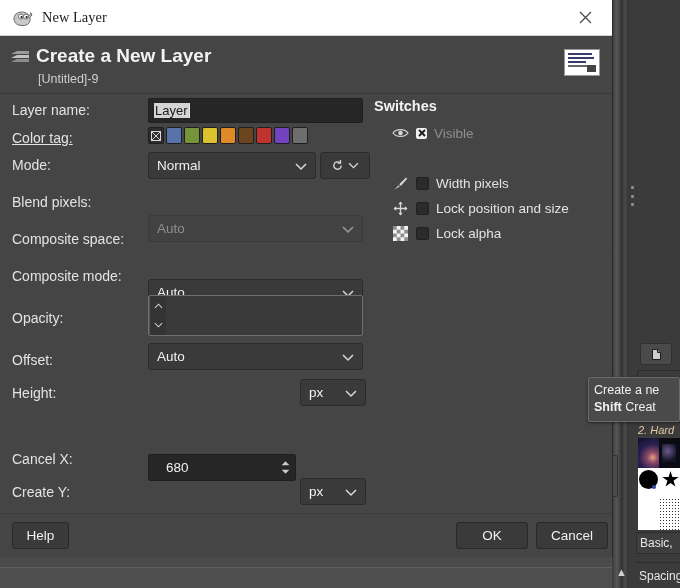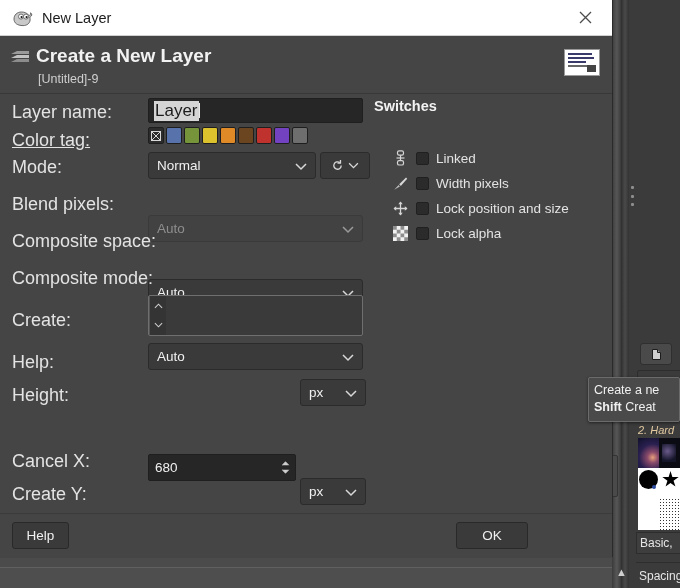--- a/index.html
+++ b/index.html
@@ -77,45 +77,45 @@
       line-height:17px;overflow:hidden;white-space:nowrap;z-index:30;
       box-shadow:0 1px 3px rgba(0,0,0,.5);}
   .tooltip b{font-weight:bold;}
 
   
   .dialog{position:absolute;left:0;top:0;width:612px;height:556px;background:#454545;
       z-index:20;box-shadow:0 0 0 1px #2a2a2a;}
   .titlebar{position:relative;height:35px;background:#ffffff;border-bottom:1px solid #d0d0d0;
       display:flex;align-items:center;}
   .tb-icon{width:22px;height:20px;margin-left:12px;margin-right:8px;flex:0 0 auto;}
-  .tb-title{color:#1c1c1c;font-size:14.5px;}
+  .tb-title{color:#1c1c1c;font-size:14.5px;font-family:Liberation Serif, serif;}
   .tb-close{position:absolute;right:0;top:0;width:54px;height:34px;
       display:flex;align-items:center;justify-content:center;}
   .tb-close svg{display:block;}
 
   
   .dlg-header{position:relative;height:57px;background:#454545;border-bottom:1px solid #383838;}
   .hdr-icon{position:absolute;left:10px;top:14px;width:20px;height:16px;}
   .hdr-title{position:absolute;left:36px;top:9px;font-size:19px;font-weight:bold;color:#f2f2f2;}
   .hdr-sub{position:absolute;left:38px;top:36px;font-size:12.5px;color:#cfcfcf;}
   .hdr-thumb{position:absolute;right:12px;top:13px;width:34px;height:25px;background:#fff;
       border:1px solid #9a9a9a;overflow:hidden;}
   .hdr-thumb .ln{position:absolute;left:3px;height:1.6px;background:#666;}
   .hdr-thumb .blk{position:absolute;right:3px;bottom:3px;width:9px;height:7px;background:#444;}
 
   
   .dlg-body{position:relative;height:419px;background:#454545;}
 
   
   .form{position:absolute;left:0;top:0;width:370px;height:419px;}
-  .lbl{position:absolute;left:12px;font-size:18px;color:#e3e3e3;white-space:nowrap;}
+  .lbl{position:absolute;left:12px;font-size:14px;color:#e3e3e3;white-space:nowrap;}
 
   .field{position:absolute;left:148px;box-sizing:border-box;}
   .txtinput{width:215px;height:25px;background:#262626;border:1px solid #1f1f1f;
-      border-radius:2px;color:#e8e8e8;font-size:17px;display:flex;align-items:center;
+      border-radius:2px;color:#e8e8e8;font-size:13px;display:flex;align-items:center;
       padding-left:5px;box-sizing:border-box;}
   .sel-text{color:#1b1b1b;background:#d5d5d5;padding:0 1px;}
   .caret{display:inline-block;width:1px;height:15px;background:#e8e8e8;margin-left:0px;}
 
   .combo{height:27px;background:#3a3a3a;border:1px solid #2b2b2b;border-radius:3px;
       display:flex;align-items:center;box-sizing:border-box;position:relative;color:#f0f0f0;
       font-size:13.5px;padding-left:8px;}
   .combo.disabled{background:#424242;border-color:#3a3a3a;color:#8e8e8e;}
   .combo .chev{position:absolute;right:8px;top:50%;transform:translateY(-50%);}
   .w215{width:215px;}
@@ -133,21 +133,21 @@
   
   .opacity-wrap{position:absolute;left:148px;width:215px;height:41px;background:#3a3a3a;
       border:1px solid #6f6f6f;border-radius:2px;box-sizing:border-box;display:flex;}
   .opacity-fill{flex:1;background:#6a6a6a;display:flex;align-items:center;justify-content:flex-end;
       padding-right:6px;box-sizing:border-box;color:#f0ead8;font-size:15px;}
   .opacity-spin{width:16px;background:#343434;border-left:1px solid #555;
       display:flex;flex-direction:column;align-items:center;justify-content:space-around;}
 
   
   .spin{height:27px;background:#262626;border:1px solid #1f1f1f;border-radius:2px;
-      display:flex;box-sizing:border-box;position:relative;}
+      display:flex;box-sizing:border-box;position:relative;padding-left:11px;}
   .spin .val{flex:1;display:flex;align-items:center;padding-left:6px;color:#f0f0f0;font-size:13.5px;}
   .spin .arrows{width:16px;display:flex;flex-direction:column;
       align-items:center;justify-content:center;gap:3px;padding-right:2px;}
   .w148{width:148px;}
 
   .unitsel{position:absolute;left:300px;width:66px;height:27px;background:#3a3a3a;
       border:1px solid #2b2b2b;border-radius:3px;display:flex;align-items:center;
       padding-left:8px;box-sizing:border-box;color:#f0f0f0;font-size:13.5px;position:absolute;}
   .unitsel .chev{position:absolute;right:8px;top:50%;transform:translateY(-50%);}
 
@@ -331,33 +331,33 @@
         <div class="lbl" style="top:174px;">Composite mode:</div>
         <div class="field combo w215" style="top:168px;">
           <span>Auto</span>
           <span class="chev">
             <svg width="12" height="8" viewBox="0 0 12 8">
                 <path d="M1 1.5 L6 6.5 L11 1.5" fill="none" stroke="#d8d8d8" stroke-width="1.5"></path>
               </svg>
           </span>
         </div>
 
-        <div class="lbl" style="top:216px;">Create:</div>
+        <div class="lbl" style="top:216px;">Opacity:</div>
         <div class="opacity-wrap" style="top:201px;">
           <div class="opacity-spin">
             <svg width="9" height="6" viewBox="0 0 10 6">
                 <path d="M1 5 L5 1 L9 5" fill="none" stroke="#cfcfcf" stroke-width="1.2"></path>
               </svg>
             <svg width="9" height="6" viewBox="0 0 10 6">
                 <path d="M1 1 L5 5 L9 1" fill="none" stroke="#cfcfcf" stroke-width="1.2"></path>
               </svg>
           </div>
         </div>
 
-        <div class="lbl" style="top:258px;">Help:</div>
+        <div class="lbl" style="top:258px;">Offset:</div>
         <div class="field spin w148" style="top:252px;">
           <div class="val">680</div>
           <div class="arrows">
             <svg width="9" height="5" viewBox="0 0 10 6">
                 <path d="M1 5 L5 1 L9 5" fill="#cfcfcf" stroke="#cfcfcf" stroke-width="1"></path>
               </svg>
             <svg width="9" height="5" viewBox="0 0 10 6">
                 <path d="M1 1 L5 5 L9 1" fill="#cfcfcf" stroke="#cfcfcf" stroke-width="1"></path>
               </svg>
           </div>
@@ -397,33 +397,35 @@
           </span>
         </div>
 
         <div class="lbl" style="top:424px;">Fill with:</div>
 
       </div>
 
       <div class="switches">
         <div class="sw-title" style="top:4px;">Switches</div>
 
-
-        <div class="sw-row" style="top:53px;">
+        <div class="sw-row" style="top:28px;">
           <span class="sw-ico">
-            <svg width="11" height="16" viewBox="0 0 11 16">
-              <rect x="2.5" y="0.8" width="6" height="4.4" rx="1.6" fill="none" stroke="#d6d6d6" stroke-width="1.2"></rect>
-              <rect x="2.5" y="10.6" width="6" height="4.4" rx="1.6" fill="none" stroke="#d6d6d6" stroke-width="1.2"></rect>
-              <path d="M5.5 5.2 L5.5 10.6" stroke="#d6d6d6" stroke-width="1.2"></path>
-              <path d="M1.5 8 L9.5 8" stroke="#d6d6d6" stroke-width="1.2"></path>
-            </svg>
-          </span>
-          <span class="chk off"></span>
-          <span class="sw-lbl">Linked</span>
-        </div>
+            <svg width="17" height="12" viewBox="0 0 17 12">
+              <path d="M1 6 C4 1.5 13 1.5 16 6 C13 10.5 4 10.5 1 6 Z" fill="none" stroke="#d6d6d6" stroke-width="1.2"></path>
+              <circle cx="8.5" cy="6" r="2.3" fill="#d6d6d6"></circle>
+            </svg>
+          </span>
+          <span class="chk on">
+            <svg width="8" height="8" viewBox="0 0 8 8">
+              <path d="M1 1 L7 7 M7 1 L1 7" stroke="#1a1a1a" stroke-width="1.8"></path>
+            </svg>
+          </span>
+          <span class="sw-lbl dim">Visible</span>
+        </div>
+
 
         <div class="sw-row" style="top:78px;">
           <span class="sw-ico">
             <svg width="15" height="15" viewBox="0 0 15 15">
               <path d="M13 1.5 L6.2 8.3 L7.8 9.9 L14.2 2.8 Z" fill="#d6d6d6"></path>
               <path d="M5.6 8.9 L1.2 13.8 L6.9 10.4 Z" fill="#bdbdbd"></path>
             </svg>
           </span>
           <span class="chk off"></span>
           <span class="sw-lbl">Width pixels</span>
@@ -458,15 +460,16 @@
           </span>
           <span class="chk off"></span>
           <span class="sw-lbl">Lock alpha</span>
         </div>
       </div>
     </div>
 
     <div class="dlg-footer">
       <div class="btn btn-help">Help</div>
       <div class="btn btn-ok">OK</div>
+      <div class="btn btn-cancel">Cancel</div>
     </div>
   </div>
 </div>
 
 </body></html>

